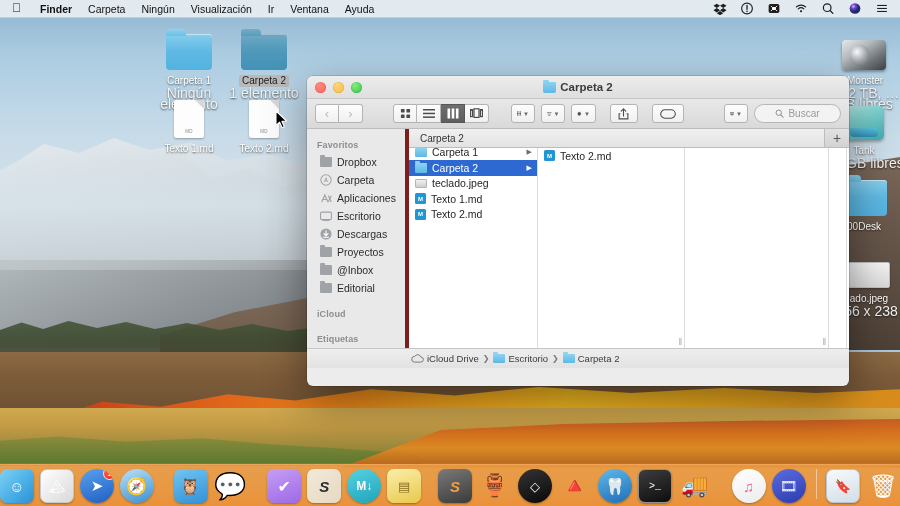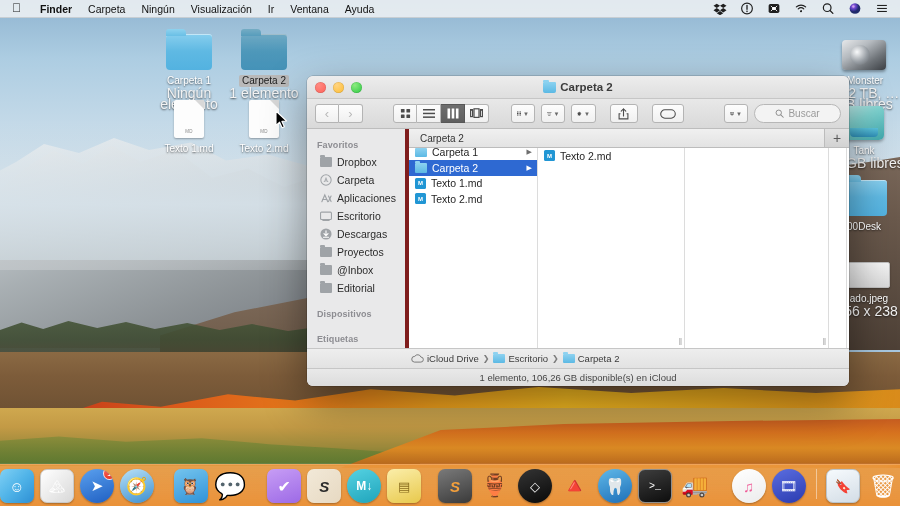--- a/index.html
+++ b/index.html
@@ -605,41 +605,45 @@
             </span>
           <span>@Inbox</span>
         </div>
         <div class="sb-item">
           <span class="sb-ico">
               <span class="sbf"></span>
             </span>
           <span>Editorial</span>
         </div>
 
-        <div class="sb-head" style="padding-top:12px;">Dispositivos</div>
+        <div class="sb-head" style="padding-top:12px;">iCloud</div>
         <div class="sb-head" style="padding-top:12px;">Etiquetas</div>
       </div>
 
       <div class="cols">
 
         <div class="col c1">
           <div class="row">
             <span class="r-fold"></span>
             <span>00Desk</span>
             <span class="arrow">▶</span>
           </div>
           <div class="row">
             <span class="r-fold"></span>
             <span>Carpeta 1</span>
             <span class="arrow">▶</span>
           </div>
           <div class="row selected">
             <span class="r-fold"></span>
             <span>Carpeta 2</span>
             <span class="arrow">▶</span>
+          </div>
+          <div class="row">
+            <span class="r-img"></span>
+            <span>teclado.jpeg</span>
           </div>
           <div class="row">
             <span class="r-md">M</span>
             <span>Texto 1.md</span>
           </div>
           <div class="row">
             <span class="r-md">M</span>
             <span>Texto 2.md</span>
           </div>
         </div>
@@ -677,23 +681,20 @@
         <span class="r-fold" style="width:11px;height:8.5px;"></span>
         <span>Escritorio</span>
       </span>
       <span class="pb-sep">❯</span>
       <span class="pb-seg">
         <span class="r-fold" style="width:11px;height:8.5px;"></span>
         <span>Carpeta 2</span>
       </span>
     </div>
 
-    <div class="statusbar">
-      <span>1 elemento, 106,26 GB disponible(s) en iCloud</span>
-    </div>
   </div>
 
   <div class="dock">
     <div class="dk" style="background:linear-gradient(135deg,#7fd0f5 0%,#4fb3e8 50%,#2d8fd4 100%)">
         <span style="font-size:15px;">☺</span>
       </div>
     <div class="dk" style="background:linear-gradient(135deg,#ffffff,#d8d8d8); border:1px solid #c9c9c9;">
         <span style="font-size:13px;">🏔</span>
       </div>
     <div class="dk round" style="background:linear-gradient(160deg,#5aa0ee,#1f5fc2)">

